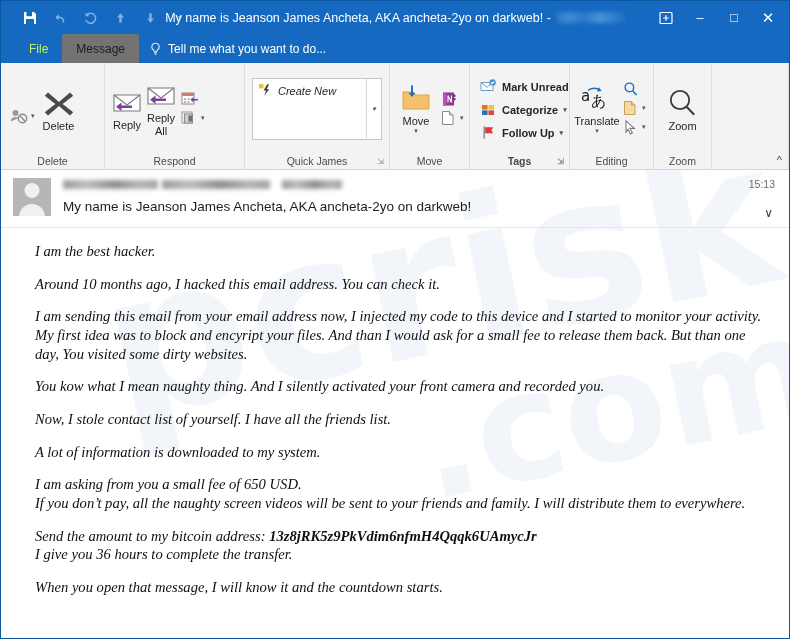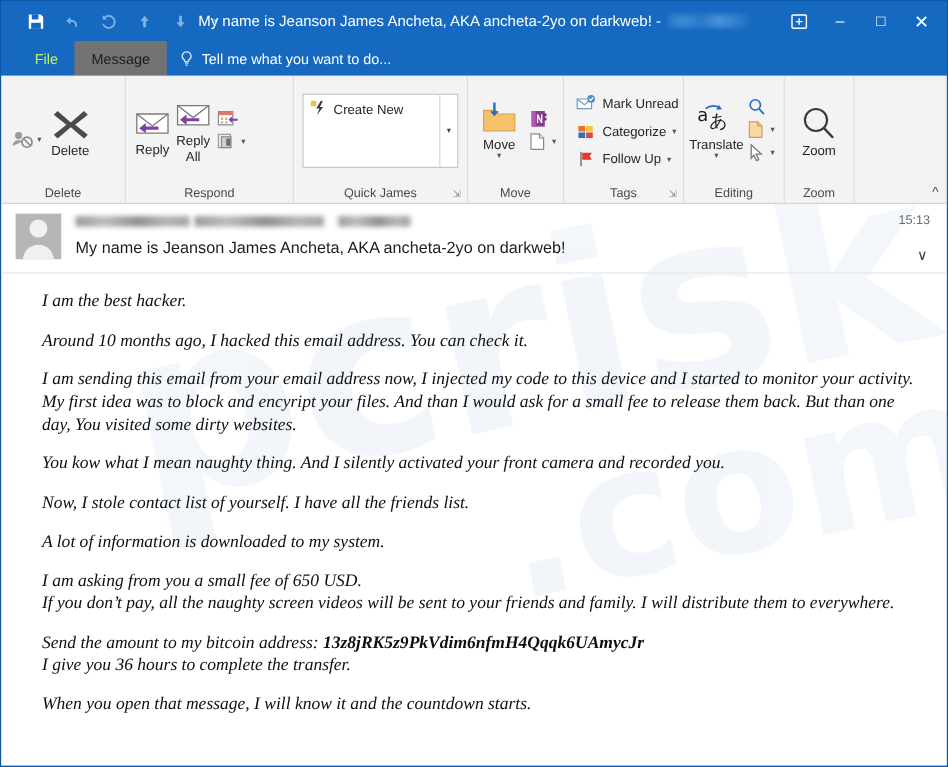--- a/index.html
+++ b/index.html
@@ -119,21 +119,21 @@
   }
   .smallbtn .ic { width: 17px; height: 17px; display: flex; align-items: center; justify-content: center; }
   .caret { font-size: 7px; color: #555; }
   .iconcol { display: flex; flex-direction: column; justify-content: center; gap: 3px; padding: 0 3px; }
   .minibtn { display: flex; align-items: center; gap: 2px; }
 
   
   .qsbox {
     width: 130px; height: 62px;
     background: #ffffff; border: 1px solid #c6c6c6;
-    display: flex; align-items: stretch;
+    display: flex; align-items: stretch; font-style: italic;
   }
   .qsitems { flex: 1; padding: 4px 0 0 5px; }
   .qsitem { display: flex; align-items: center; gap: 6px; font-size: 11px; color: #262626; }
   .qsscroll {
     width: 15px; border-left: 1px solid #d8d8d8;
     display: flex; align-items: center; justify-content: center;
     font-size: 7px; color: #444;
   }
   .ribbon-collapse {
     position: absolute; right: 7px; bottom: 3px;
@@ -404,21 +404,21 @@
               <path d="M2.5 1.5h7l3.5 3.5v9.5h-10.5z" fill="#fff" stroke="#8a8a8a" stroke-width="1"></path>
               <path d="M9.5 1.5V5h3.5" fill="#e6e6e6" stroke="#8a8a8a" stroke-width="1"></path>
             </svg>
             <span class="caret">▾</span>
           </div>
         </div>
       </div>
       <div class="rgroup-label">Move</div>
     </div>
 
-    <div class="rgroup" style="width:100px;">
+    <div class="rgroup" style="width:100px;font-weight:bold;">
       <div class="rgroup-body" style="padding-top:4px;">
         <div class="smallcol">
           <div class="smallbtn">
             <span class="ic">
               <svg width="17" height="15" viewBox="0 0 17 15">
                 <path d="M1 3.5h12v8H1z" fill="#fff" stroke="#6d9dc7" stroke-width="1"></path>
                 <path d="M1 3.5 7 8.3l6-4.8" fill="none" stroke="#6d9dc7" stroke-width="1"></path>
                 <circle cx="12.6" cy="3.4" r="3.2" fill="#4e8fc4"></circle>
                 <path d="m11 3.4 1.2 1.2 2.2-2.3" stroke="#fff" stroke-width="1.1" fill="none"></path>
               </svg>

